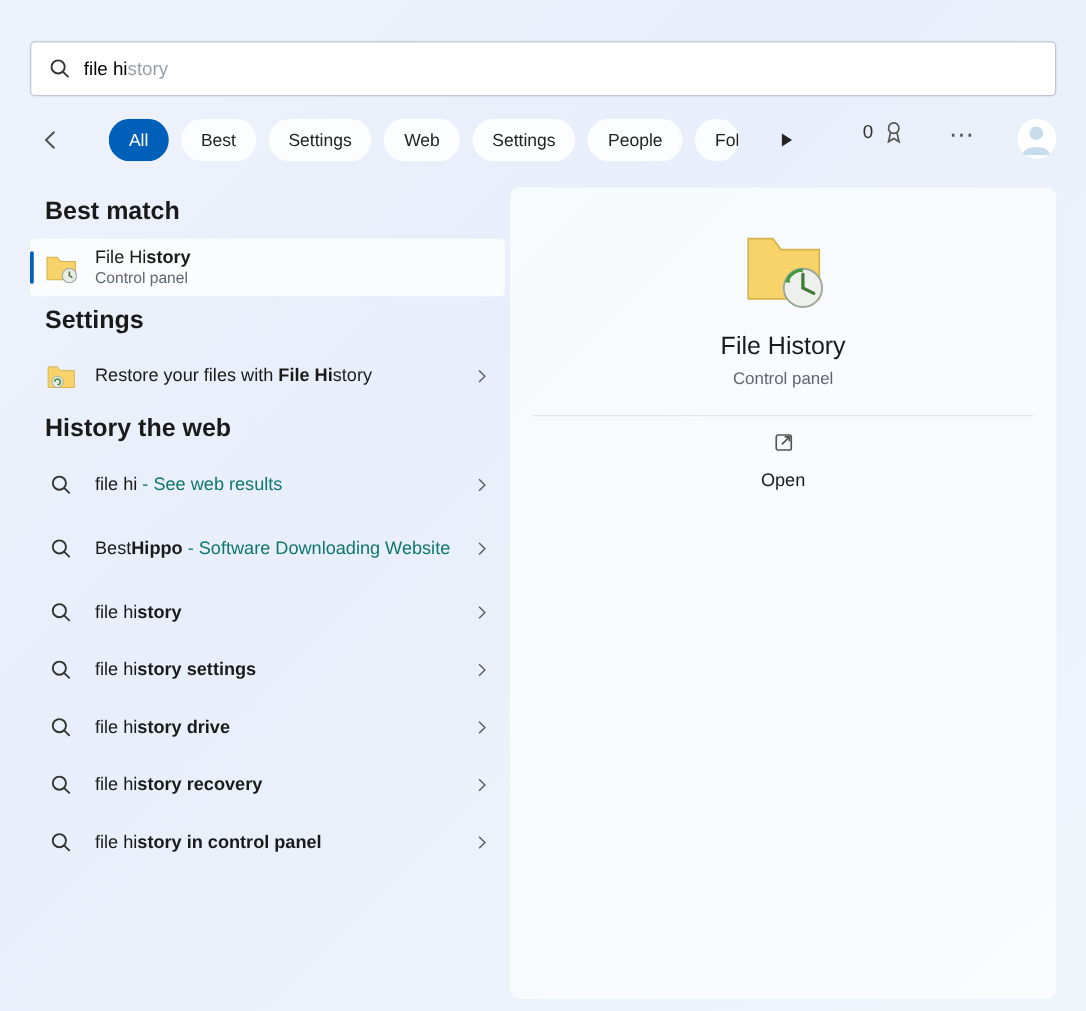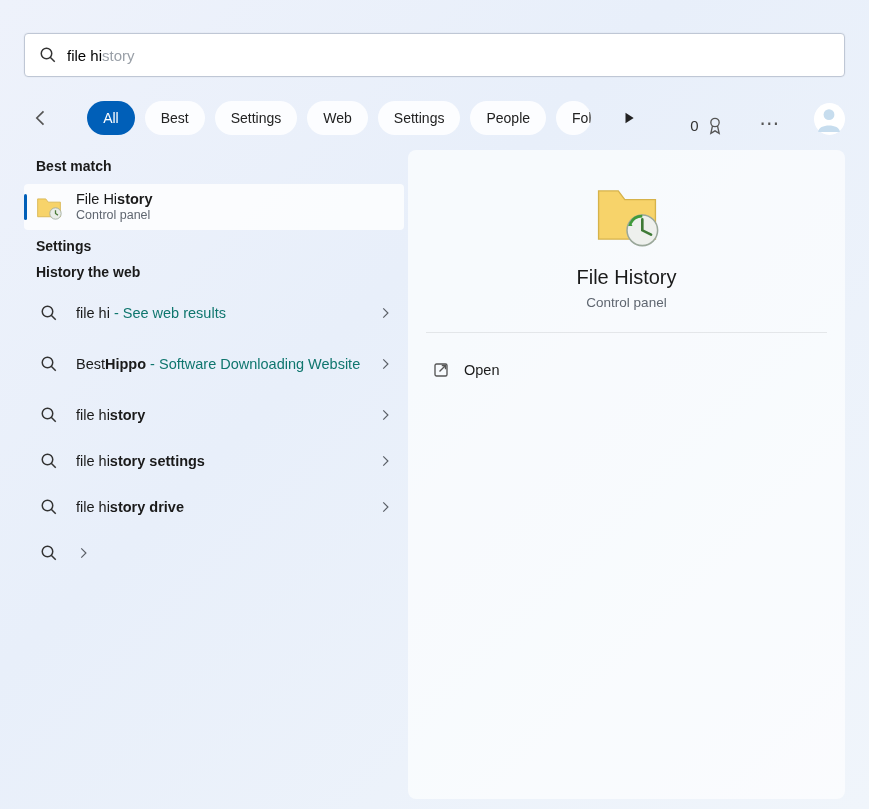--- a/index.html
+++ b/index.html
@@ -27,21 +27,21 @@
   .searchbar .icon { width: 18px; height: 18px; margin-right: 10px; color:#333; }
   .searchbar .typed { color:#000; }
   .searchbar .ghost { color:#9aa0a8; }
   @keyframes blink { 50% { opacity:0; } }
 
   
   .tabrow {
     position: absolute;
     top: 95px; left: 24px; right: 24px;
     height: 40px;
-    display:flex; align-items:flex-end;gap:24px;
+    display:flex; align-items:flex-start;gap:24px;
   }
   .back-btn {
     width:34px; height:34px; border-radius:50%;
     display:flex; align-items:center; justify-content:center;
     color:#555; cursor:pointer; margin-right:6px;
   }
   .tabs { display:flex; gap:10px; align-items:center; overflow:hidden; }
   .tab {
     height:34px; padding:0 16px; border-radius:17px;
     background:#fcfdff; color:#222;
@@ -63,21 +63,21 @@
   
   .leftcol {
     position:absolute; top:150px; left:24px; width:380px; bottom:10px;
   }
   .rightcol {
     position:absolute; top:150px; left:408px; right:24px; bottom:10px;
     background:rgba(255,255,255,0.65); border-radius:8px;
     padding:30px 18px 18px 18px;
   }
 
-  .section-head { font-weight:600; font-size:14px; color:#1a1a1a; margin:8px 12px 10px; }
+  .section-head { font-weight:600; font-size:20px; color:#1a1a1a; margin:8px 12px 10px; }
   .result-row {
     display:flex; align-items:center; height:46px; padding:0 12px;
     border-radius:4px; cursor:pointer; position:relative;
   }
   .result-row.sel {
     background:rgba(255,255,255,0.78);
   }
   .result-row.sel::before {
     content:""; position:absolute; left:0; top:10px; bottom:10px; width:3px;
     background:#005fb8; border-radius:2px;
@@ -91,21 +91,21 @@
   .row-sub-inline { color:#0f766e; font-weight:400; }
   .row-chevron { color:#5a5f66; }
 
   
   .detail-hero { display:flex; flex-direction:column; align-items:center; gap:6px; padding-bottom:22px; border-bottom:1px solid rgba(0,0,0,0.08);}
   .hero-icon { width:70px; height:70px; }
   .hero-title { font-size:20px; font-weight:400; color:#1a1a1a; margin-top:10px;}
   .hero-sub { font-size:13.5px; color:#5f6670; }
   .action-row {
     display:flex; align-items:center; gap:14px; height:50px; padding:0 6px;
-    margin-top:12px; cursor:pointer; border-radius:4px;
+    margin-top:12px; cursor:pointer; border-radius:4px;flex-direction:column;
   }
   .action-row .aicon { width:18px; height:18px; color:#555; }
   .action-row .alabel { font-size:14.5px; color:#1a1a1a; }
 
   svg { display:block; }
 </style>
 </head>
 <body>
 
 <div class="searchbar">
@@ -173,20 +173,39 @@
     <div class="row-text">
       <div class="row-title">
         <span>File Hi</span><span class="b">story</span>
       </div>
       <div class="row-sub">Control panel</div>
     </div>
   </div>
 
   <div class="section-head">Settings</div>
 
+  <div class="result-row">
+    <span class="row-ico">
+      <svg viewBox="0 0 32 32" width="24" height="24">
+        <path d="M2 6 L12 6 L15 10 L30 10 L30 28 L2 28 Z" fill="#f7d36a" stroke="#d6b24a"></path>
+        <circle cx="12" cy="22" r="6" fill="#e9ece8" stroke="#9aa79a"></circle>
+        <path d="M9 22 A3 3 0 1 1 12 25" stroke="#3a8a3a" stroke-width="1.5" fill="none"></path>
+      </svg>
+    </span>
+    <div class="row-text">
+      <div class="row-title">
+        <span>Restore your files with </span><span class="b"><span>File Hi</span></span><span>story</span>
+      </div>
+    </div>
+    <span class="row-chevron">
+      <svg viewBox="0 0 24 24" width="14" height="14" fill="none" stroke="currentColor" stroke-width="2">
+          <polyline points="9 4 17 12 9 20"></polyline>
+        </svg>
+    </span>
+  </div>
 
   <div class="section-head">History the web</div>
   <div id="web-list">
       <div class="result-row">
         <span class="row-ico">
           <svg viewBox="0 0 24 24" width="18" height="18" fill="none" stroke="#333" stroke-width="2">
             <circle cx="10" cy="10" r="7"></circle>
             <line x1="21" y1="21" x2="15" y2="15"></line>
           </svg>
         </span>
@@ -263,20 +282,39 @@
           </svg>
         </span>
       </div>
       <div class="result-row">
         <span class="row-ico">
           <svg viewBox="0 0 24 24" width="18" height="18" fill="none" stroke="#333" stroke-width="2">
             <circle cx="10" cy="10" r="7"></circle>
             <line x1="21" y1="21" x2="15" y2="15"></line>
           </svg>
         </span>
+        <div class="row-text">
+          <div class="row-title"><span>file hi</span><span class="b">story recovery</span><span></span><span class="row-sub-inline"></span></div>
+        </div>
+        <span class="row-chevron">
+          <svg viewBox="0 0 24 24" width="14" height="14" fill="none" stroke="currentColor" stroke-width="2">
+            <polyline points="9 4 17 12 9 20"></polyline>
+          </svg>
+        </span>
+      </div>
+      <div class="result-row">
+        <span class="row-ico">
+          <svg viewBox="0 0 24 24" width="18" height="18" fill="none" stroke="#333" stroke-width="2">
+            <circle cx="10" cy="10" r="7"></circle>
+            <line x1="21" y1="21" x2="15" y2="15"></line>
+          </svg>
+        </span>
+        <div class="row-text">
+          <div class="row-title"><span>file hi</span><span class="b">story in control panel</span><span></span><span class="row-sub-inline"></span></div>
+        </div>
         <span class="row-chevron">
           <svg viewBox="0 0 24 24" width="14" height="14" fill="none" stroke="currentColor" stroke-width="2">
             <polyline points="9 4 17 12 9 20"></polyline>
           </svg>
         </span>
       </div>
     </div>
 </div>
 
 <div class="rightcol">

